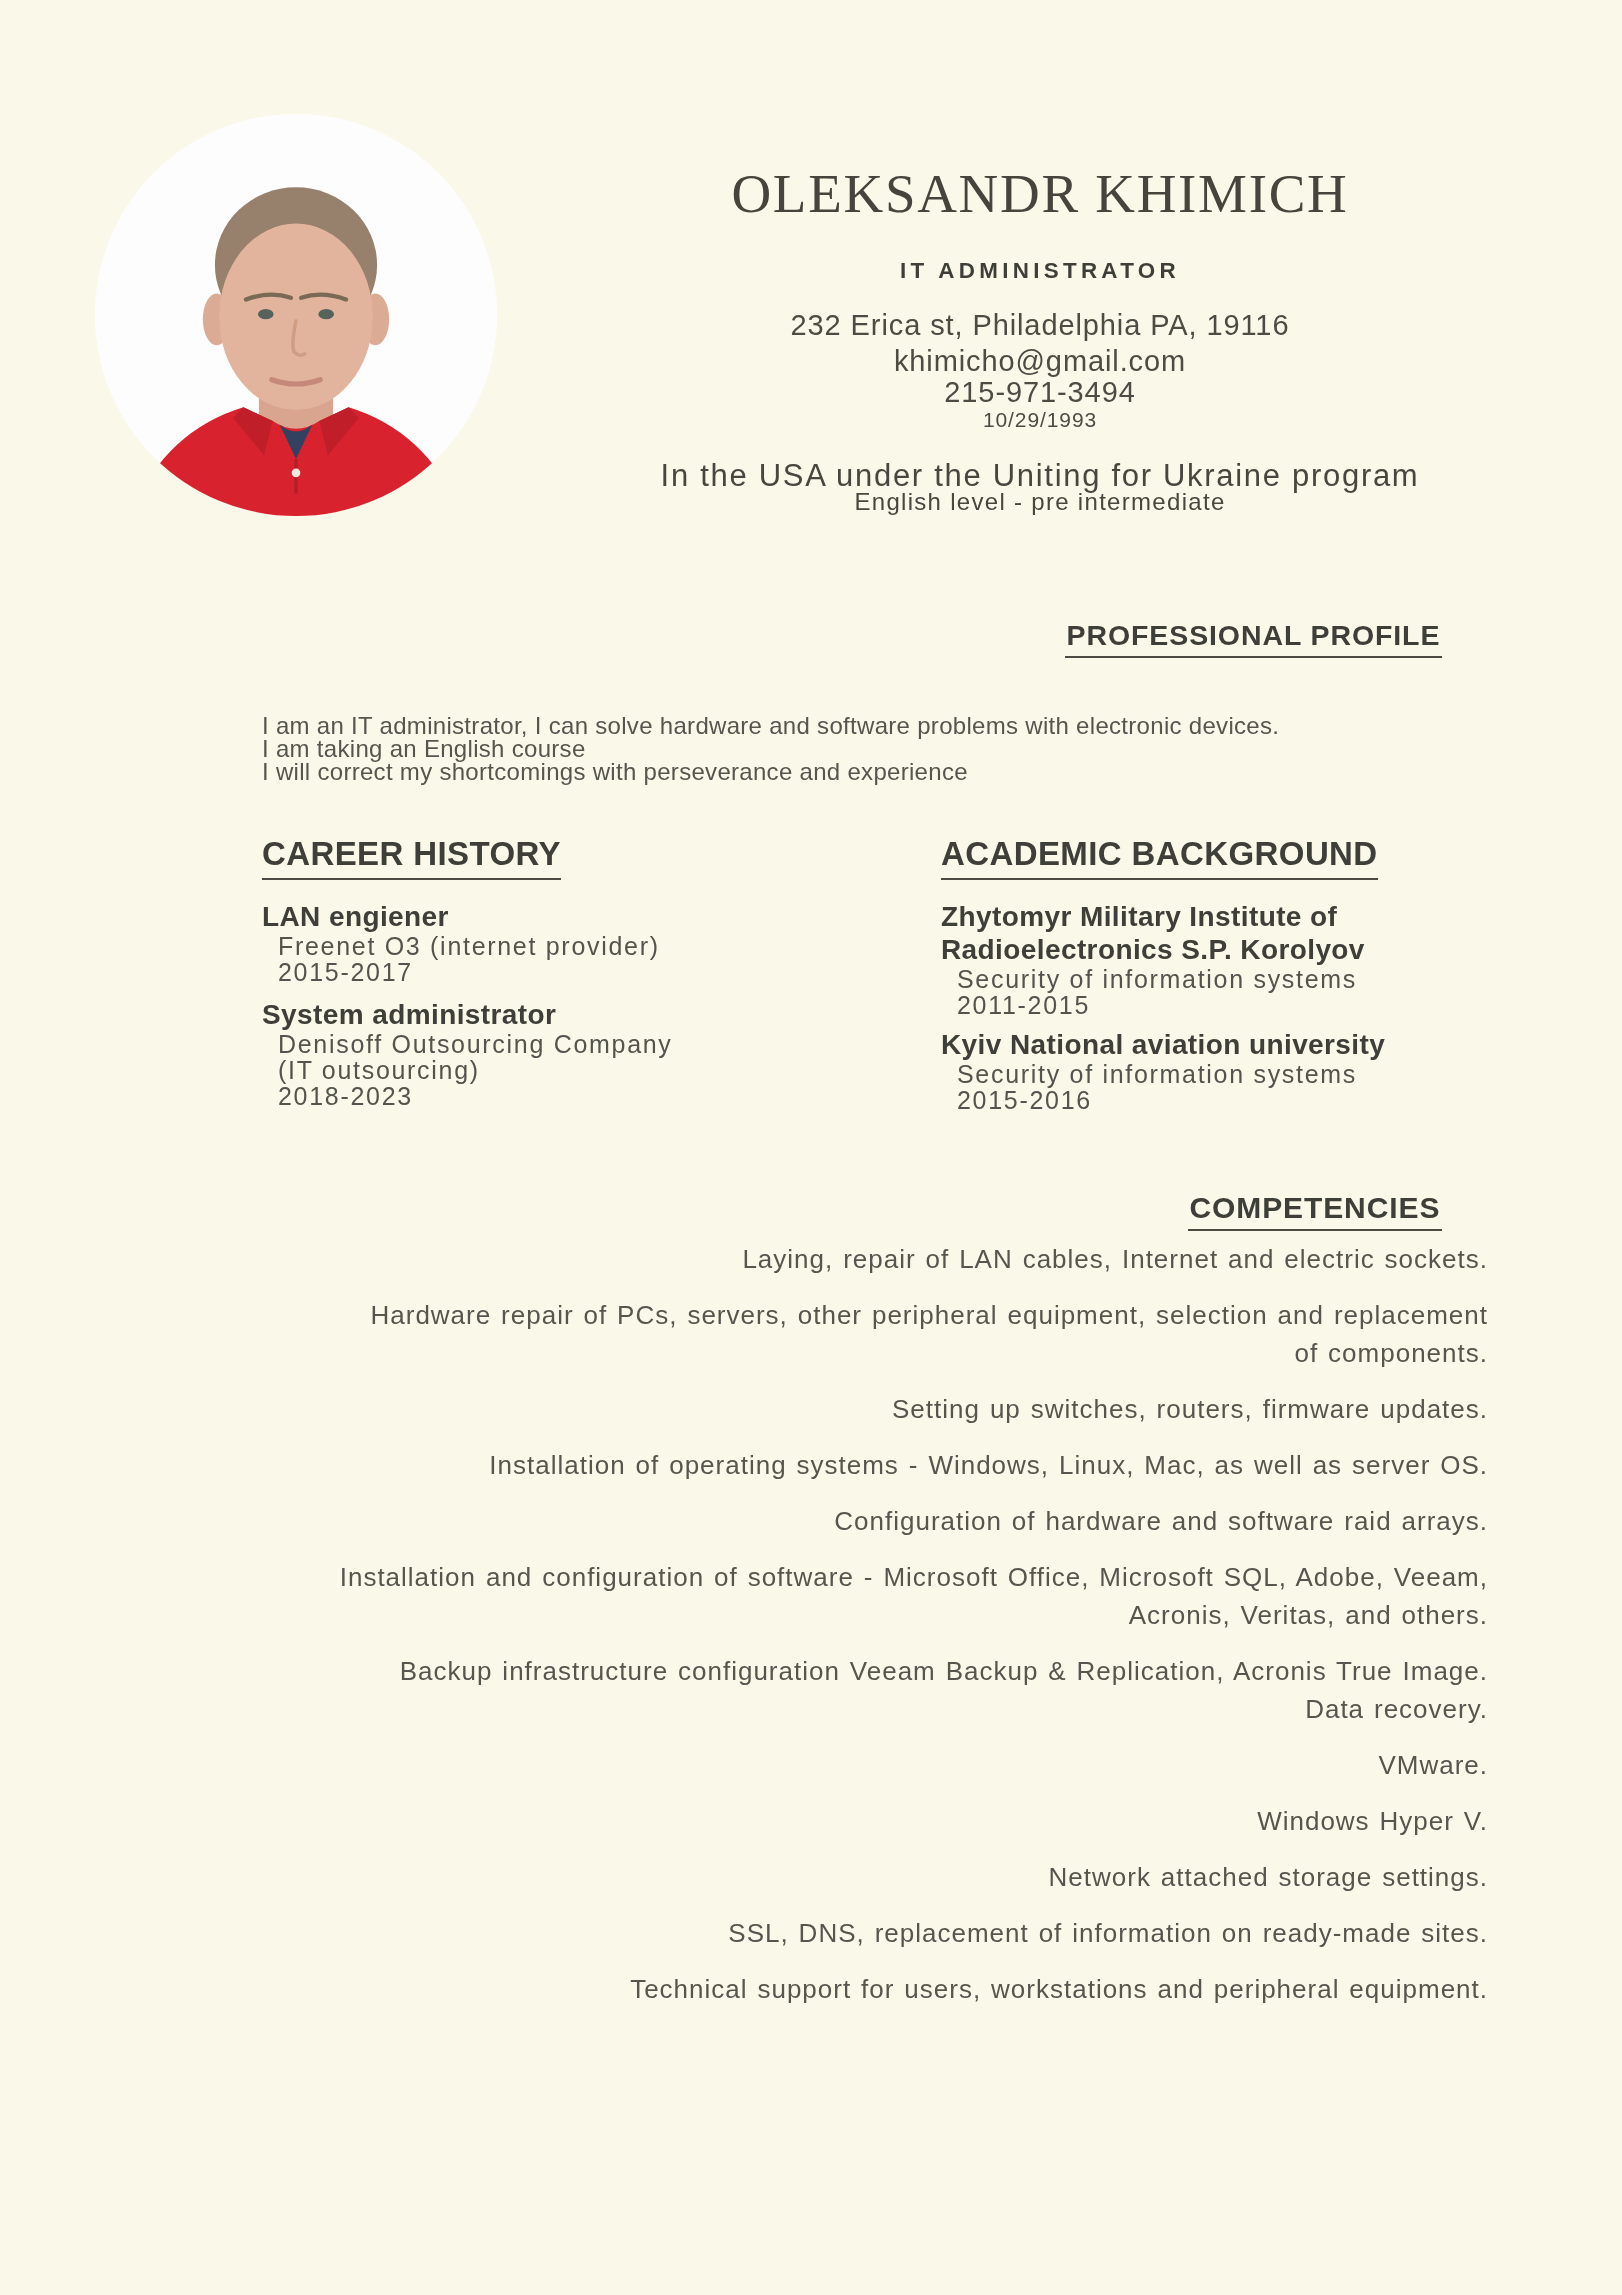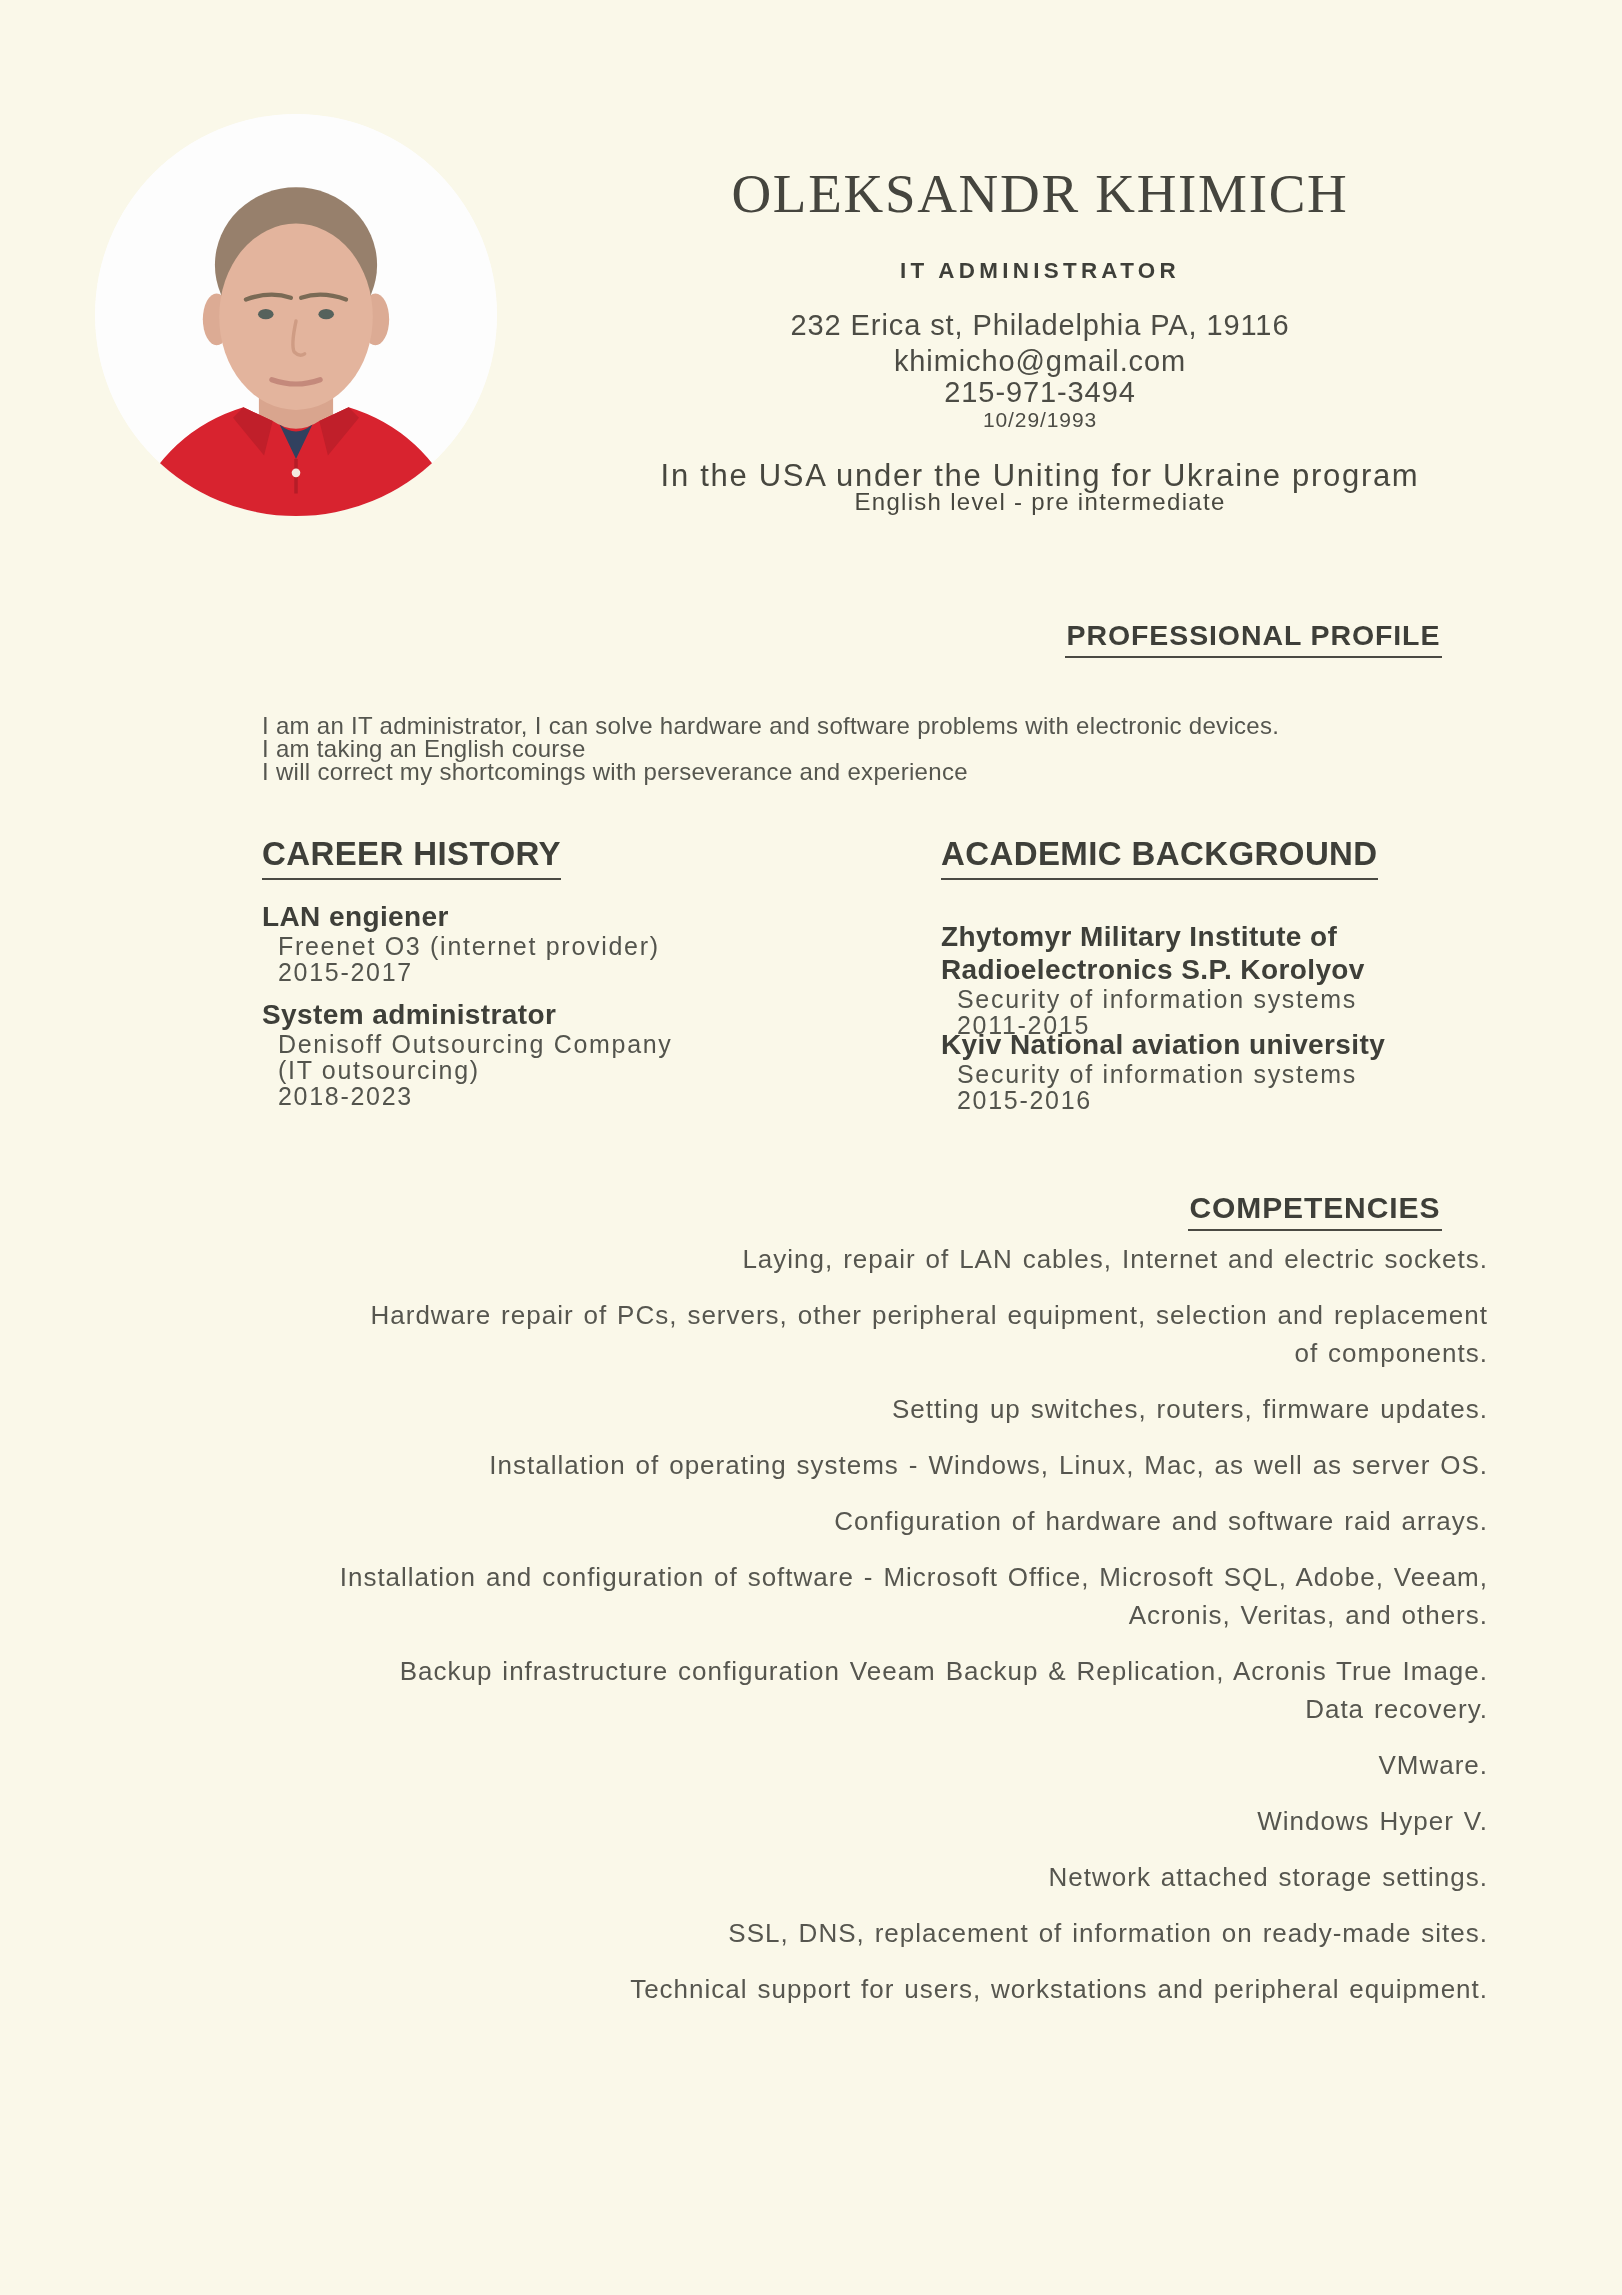--- a/index.html
+++ b/index.html
@@ -42,21 +42,21 @@
     color:var(--ink-dark); letter-spacing:0.4px; border-bottom:2.6px solid var(--ink);
     padding-bottom:3.5px; display:inline-block;}
   .col-head.left{left:262px; top:834px;}
   .col-head.right{left:941px; top:834px;}
 
   .entry{position:absolute; width:553px;}
   .entry .title{font-size:28px; line-height:33px; font-weight:700; color:var(--ink-dark); letter-spacing:0.4px;}
   .entry .line{font-size:25px; line-height:26px; letter-spacing:1.7px; color:var(--entry);margin-left:16px;}
   .e-c1{left:262px; top:900px;}
   .e-c2{left:262px; top:998px;}
-  .e-a1{left:941px; top:920px;}
+  .e-a1{left:941px; top:900px;}
   .e-a2{left:941px; top:1028px;}
 
   .comp-list{position:absolute; left:253px; top:1240px; width:1235px;text-align:right;}
   .comp-item{font-size:26px; line-height:38px; letter-spacing:1px; word-spacing:1.7px;
     color:#56564f; margin-bottom:18px;}
 </style>
 </head>
 <body>
 
 <div class="photo">

